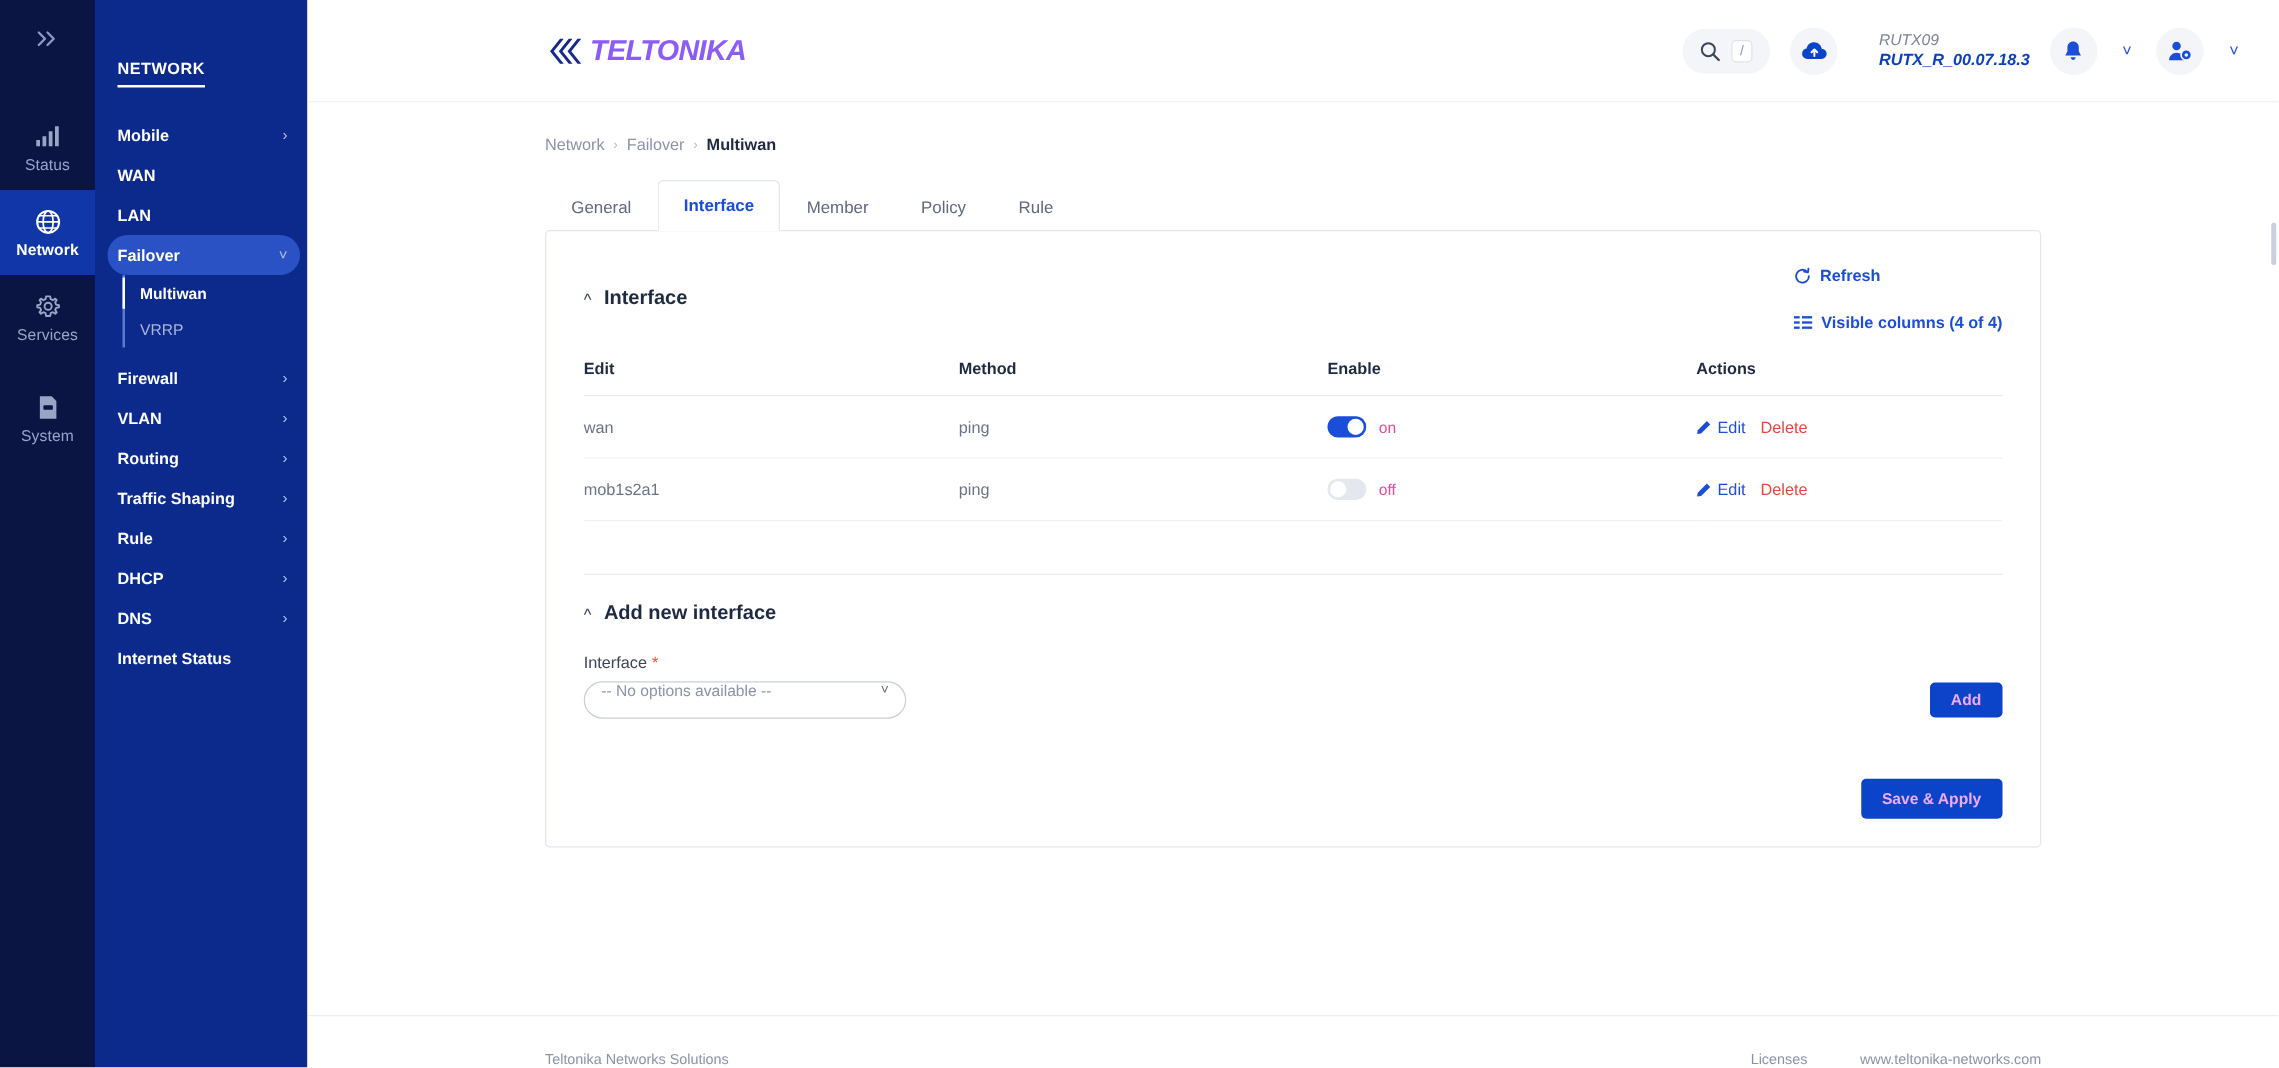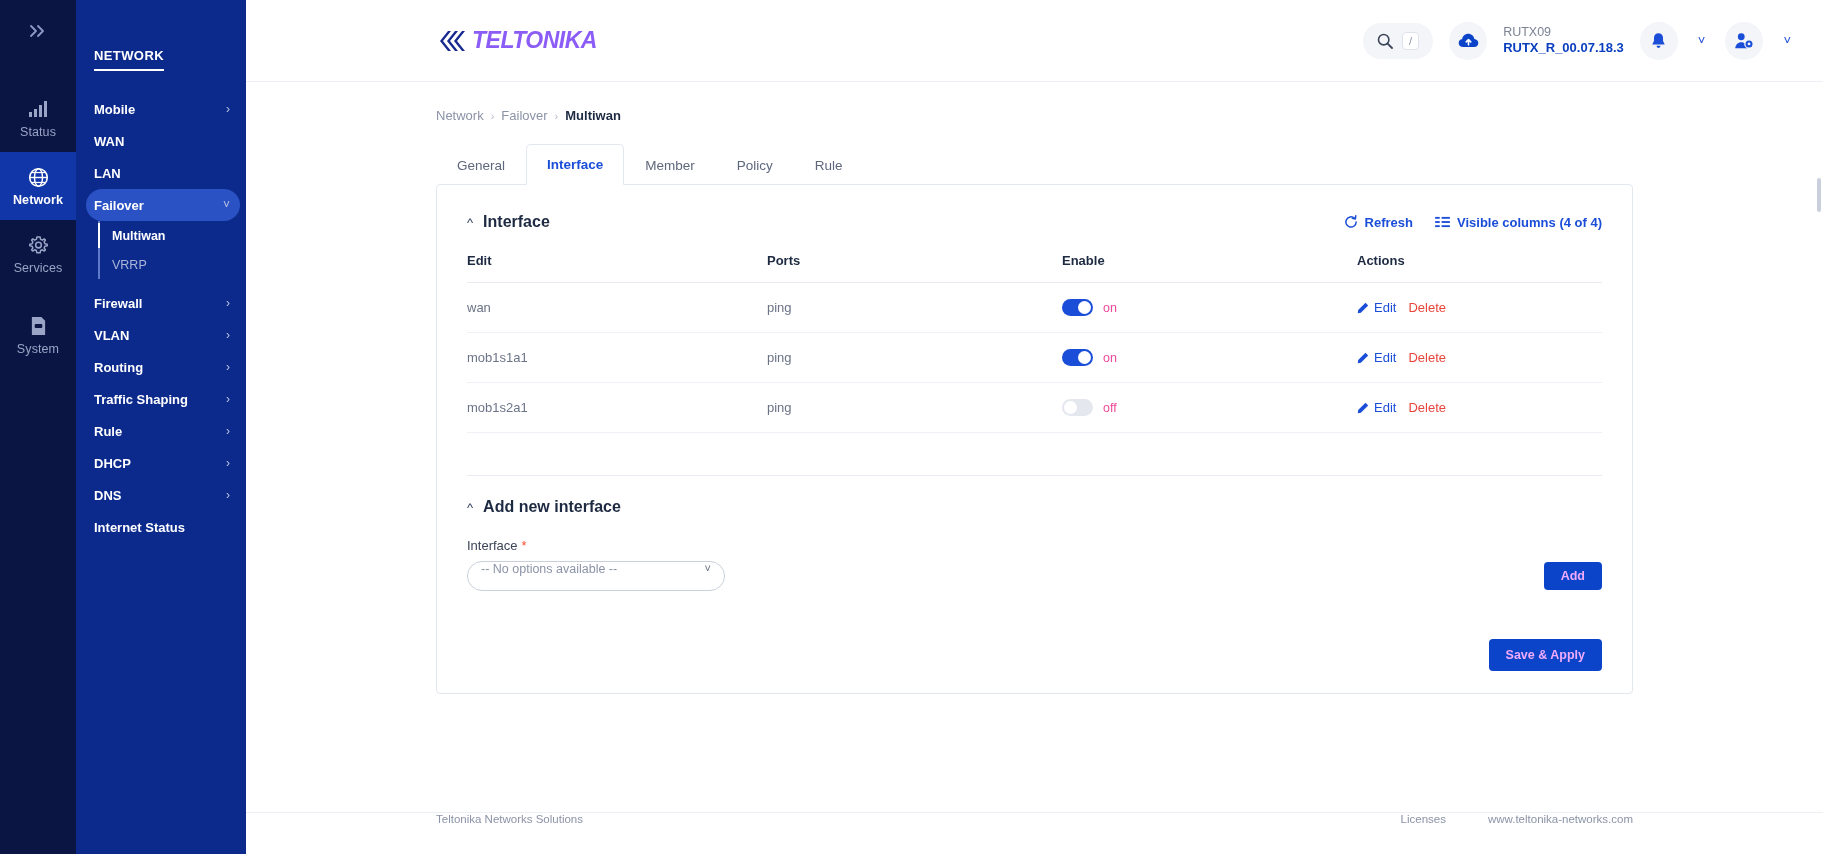--- a/index.html
+++ b/index.html
@@ -102,21 +102,21 @@
   #search-pill .slash {
     border: 1px solid #dfe3ec; background:#ffffff;
     border-radius: 4px; font-size: 11px; color: #8b93a7;
     padding: 1px 6px; line-height: 14px;
   }
   .circ-btn {
     width: 38px; height: 38px; border-radius: 50%;
     background: #f3f5f9; display: flex; align-items: center; justify-content: center;
     cursor: pointer;
   }
-  #fw-block { line-height: 1.3; margin-left: 0;}
+  #fw-block { line-height: 1.3; margin-left: 17px; font-style: italic;}
   #fw-model { font-size: 12.5px; color: #7b8394; }
   #fw-version { font-size: 13px; font-weight: bold; color: #0a3fbf; }
   .caret-btn { color: #1b4ed8; font-size: 13px; cursor: pointer; padding: 4px; }
 
   
   #content {
     flex: 1 1 auto; overflow: hidden;
     background: #ffffff;
     padding: 26px 0 0 0;
     position: relative;
@@ -150,21 +150,21 @@
     background: #ffffff;
     padding: 0 0 22px 0;
     min-height: 490px;
   }
   .section-head {
     display: flex; align-items: center;
     padding: 28px 30px 0 30px;
   }
   .sec-caret { color: #32415e; font-size: 13px; margin-right: 10px; cursor: pointer; }
   .sec-title { font-size: 16px; font-weight: bold; color: #1d2a42; }
-  .head-actions { margin-left: auto; display: flex; align-items: flex-start; gap: 22px; }
+  .head-actions { margin-left: auto; display: flex; align-items: flex-start; gap: 22px; flex-direction: column; }
   .head-action {
     display: flex; align-items: center; gap: 7px;
     font-size: 13px; color: #1b4ed8; font-weight: bold; cursor: pointer;
   }
 
   
   table#iface-table { width: calc(100% - 60px); margin: 22px 30px 0 30px; border-collapse: collapse; }
   table#iface-table th {
     text-align: left; font-size: 13px; color: #1d2a42; font-weight: bold;
     padding: 0 0 14px 0;
@@ -216,21 +216,21 @@
     font-weight: bold; font-size: 12.5px;
   }
   #add-btn { padding: 7px 17px; margin-left: auto; margin-top: 24px; }
   #save-row { display: flex; padding: 0 30px; margin-top: 48px; }
   #save-btn { margin-left: auto; padding: 9px 17px; }
 
   
   #footer {
     height: 42px; flex: 0 0 42px;
     border-top: 1px solid #eceff4;
-    display: flex; align-items: flex-start;
+    display: flex; align-items: flex-end;
     font-size: 11.5px; color: #8b93a7;
     background: #ffffff;
   }
   #footer .f-left { margin-left: 190px; }
   #footer .f-right { margin-left: auto; margin-right: 190px; display: flex; gap: 42px; }
   #footer .f-link { cursor: pointer; }
   #scroll-hint {
     position: absolute; right: 2px; top: 96px; width: 4px; height: 34px;
     background: #c9cfdb; border-radius: 2px;
   }
@@ -456,51 +456,28 @@
               </svg>
               <span>Visible columns (4 of 4)</span>
             </div>
           </div>
         </div>
 
         <table id="iface-table">
           <thead>
             <tr>
               <th class="col-name">Edit</th>
-              <th class="col-method">Ports</th>
+              <th class="col-method">Method</th>
               <th class="col-enable">Enable</th>
               <th>Actions</th>
             </tr>
           </thead>
           <tbody>
             <tr>
               <td>wan</td>
-              <td>ping</td>
-              <td>
-                <div class="toggle-cell">
-                  <div class="switch on">
-                      <div class="knob"></div>
-                    </div>
-                  <span class="switch-label">on</span>
-                </div>
-              </td>
-              <td>
-                <div class="actions-cell">
-                  <span class="act-edit">
-                    <svg width="12" height="12" viewBox="0 0 13 13">
-                      <path d="M9.2 0.9 L12.1 3.8 L4.2 11.7 L0.8 12.2 L1.3 8.8 Z" fill="#1b4ed8"></path>
-                    </svg>
-                    <span>Edit</span>
-                  </span>
-                  <span class="act-del">Delete</span>
-                </div>
-              </td>
-            </tr>
-            <tr>
-              <td>mob1s1a1</td>
               <td>ping</td>
               <td>
                 <div class="toggle-cell">
                   <div class="switch on">
                       <div class="knob"></div>
                     </div>
                   <span class="switch-label">on</span>
                 </div>
               </td>
               <td>

